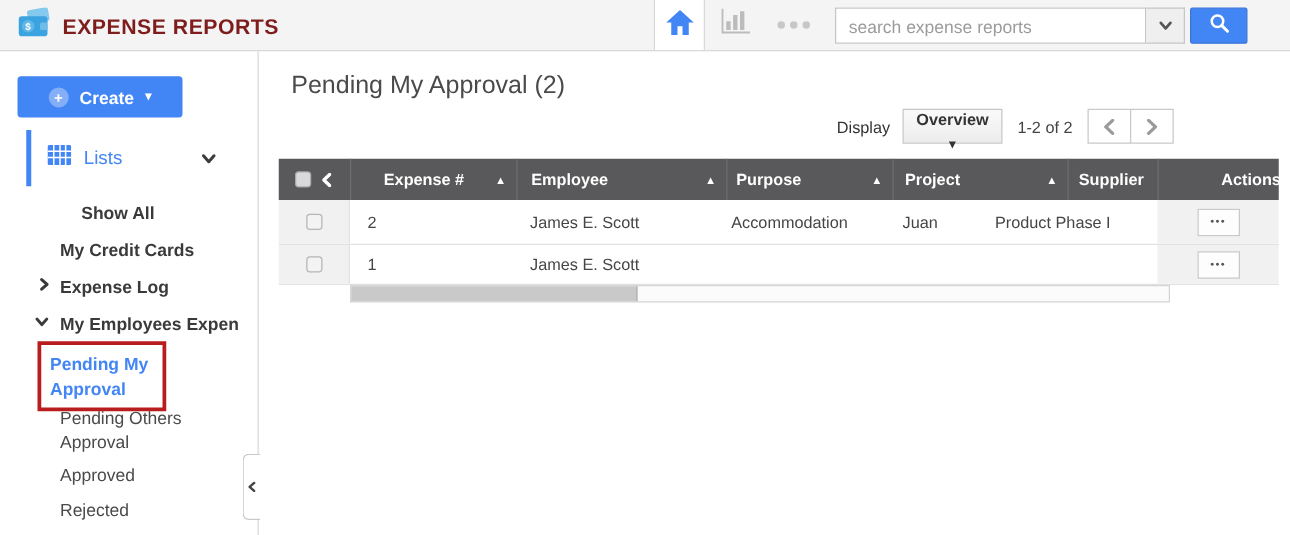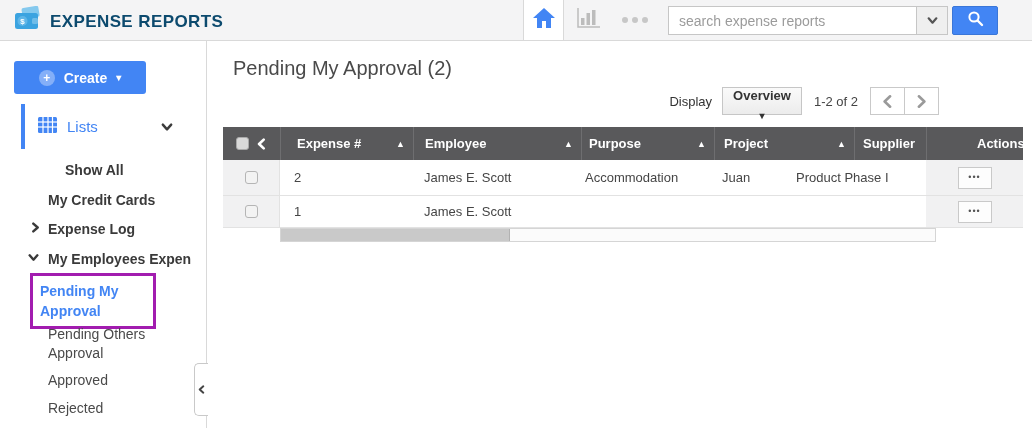--- a/index.html
+++ b/index.html
@@ -2,21 +2,21 @@
 <html><head>
 <meta charset="utf-8">
 <style>
   * { margin:0; padding:0; box-sizing:border-box; }
   html,body { width:1032px; height:428px; overflow:hidden; }
   body { font-family:"Liberation Sans", sans-serif; background:#fff; position:relative; }
 
   
   .topbar { position:absolute; top:0; left:0; width:1032px; height:41px; background:#f4f4f5; border-bottom:1px solid #d9d9d9; z-index:5; }
   .brand { position:absolute; left:13px; top:6px; display:flex; align-items:center; gap:9px; }
-  .brand-title { color:#0c4a6e; font-weight:bold; font-size:17px; letter-spacing:.4px; }
+  .brand-title { color:#7f1d1d; font-weight:bold; font-size:17px; letter-spacing:.4px; }
   .home-tab { position:absolute; left:523px; top:0; width:41px; height:40px; background:#fff; border-left:1px solid #d9d9d9; border-right:1px solid #d9d9d9; display:flex; align-items:center; justify-content:center; cursor:pointer; }
   .chart-btn { position:absolute; left:574px; top:8px; width:30px; height:26px; display:flex; align-items:flex-end; justify-content:center; cursor:pointer; }
   .more-btn { position:absolute; left:622px; top:17px; display:flex; gap:4px; cursor:pointer; }
   .more-btn i { width:6px; height:6px; border-radius:50%; background:#c7c7c7; }
   .search-group { position:absolute; left:668px; top:6px; height:29px; display:flex; align-items:stretch; }
   .search-input { width:249px; height:29px; border:1px solid #c6c6c6; padding:0 10px; font-size:14px; color:#444; outline:none; font-family:"Liberation Sans", sans-serif; }
   .search-input::placeholder { color:#9b9b9b; }
   .search-dd { width:31px; background:#efefef; border:1px solid #c6c6c6; border-left:none; display:flex; align-items:center; justify-content:center; color:#555; cursor:pointer; }
   .search-btn { width:46px; height:29px; margin-left:4px; background:#4285f4; border:1px solid #3a76d8; border-radius:2px; display:flex; align-items:center; justify-content:center; cursor:pointer; }
 
@@ -25,21 +25,21 @@
   .create-btn { position:absolute; left:14px; top:20px; width:132px; height:33px; background:#4285f4; border-radius:3px; color:#fff; font-weight:bold; font-size:14px; display:flex; align-items:center; justify-content:center; gap:9px; cursor:pointer; }
   .plus-circle { width:16px; height:16px; border-radius:50%; background:rgba(255,255,255,.35); display:flex; align-items:center; justify-content:center; font-size:12px; font-weight:bold; line-height:1; }
   .caret { font-size:10px; line-height:1; }
   .lists-row { position:absolute; left:21px; top:63px; width:165px; height:45px; background:#fff; border-left:4px solid #4285f4; display:flex; align-items:center; cursor:pointer; }
   .lists-label { color:#4285f4; font-size:15px; margin-left:10px; }
   .lists-row .chev-wrap { margin-left:auto; margin-right:13px; color:#3c3c3c; }
   .nav-item { position:absolute; font-size:14px; color:#3a3a3a; cursor:pointer; white-space:nowrap; }
   .nav-bold { font-weight:bold; }
   .nav-plain { color:#4a4a4a; }
   .nav-chev { position:absolute; color:#3a3a3a; cursor:pointer; }
-  .pending-box { position:absolute; left:30px; top:232px; width:126px; border:3px solid #a21caf; padding:5px 7px; cursor:pointer; }
+  .pending-box { position:absolute; left:30px; top:232px; width:103px; border:3px solid #b91c1c; padding:5px 7px; cursor:pointer; }
   .pending-box .txt { color:#4285f4; font-weight:bold; font-size:14px; line-height:20px; }
   .wrap2 { white-space:normal; width:108px; line-height:19px; }
   .collapse-handle { position:absolute; left:194px; top:322px; width:14px; height:53px; background:#fff; border:1px solid #c9c9c9; border-right:none; border-radius:5px 0 0 5px; display:flex; align-items:center; justify-content:center; color:#444; cursor:pointer; z-index:6; }
 
   
   .main { position:absolute; top:41px; left:208px; width:748px; height:387px; background:#fff; }
   .page-title { position:absolute; left:25px; top:16px; font-size:20px; color:#4a4a4a; }
   .controls { position:absolute; top:46px; right:17px; display:flex; align-items:center; }
   .display-label { font-size:13px; color:#333; margin-right:10px; }
   .display-btn { height:28px; padding:0 10px; background:linear-gradient(#fafafa,#ececec); border:1px solid #c6c6c6; font-size:13px; font-weight:bold; color:#333; display:flex; align-items:center; gap:8px; cursor:pointer;flex-direction:column; }
@@ -224,21 +224,21 @@
   </div>
 
   <div class="table">
     <div class="thead">
       <div class="th th-sel w-sel">
         <span class="cbx hdr"></span>
         <svg class="chev left" width="11" height="12" viewBox="0 0 10 10">
             <polyline points="3,1 7.2,5 3,9" fill="none" stroke="#ffffff" stroke-width="2.4" stroke-linecap="round" stroke-linejoin="round"></polyline>
           </svg>
       </div>
-      <div class="th w-exp" style="padding-left:16px;">
+      <div class="th w-exp" style="padding-left:26px;">
         <span class="lbl">Expense #</span>
         <span class="sort">▲</span>
       </div>
       <div class="th w-emp" style="padding-left:11px;">
         <span class="lbl">Employee</span>
         <span class="sort">▲</span>
       </div>
       <div class="th w-pur" style="padding-left:7px;">
         <span class="lbl">Purpose</span>
         <span class="sort">▲</span>

